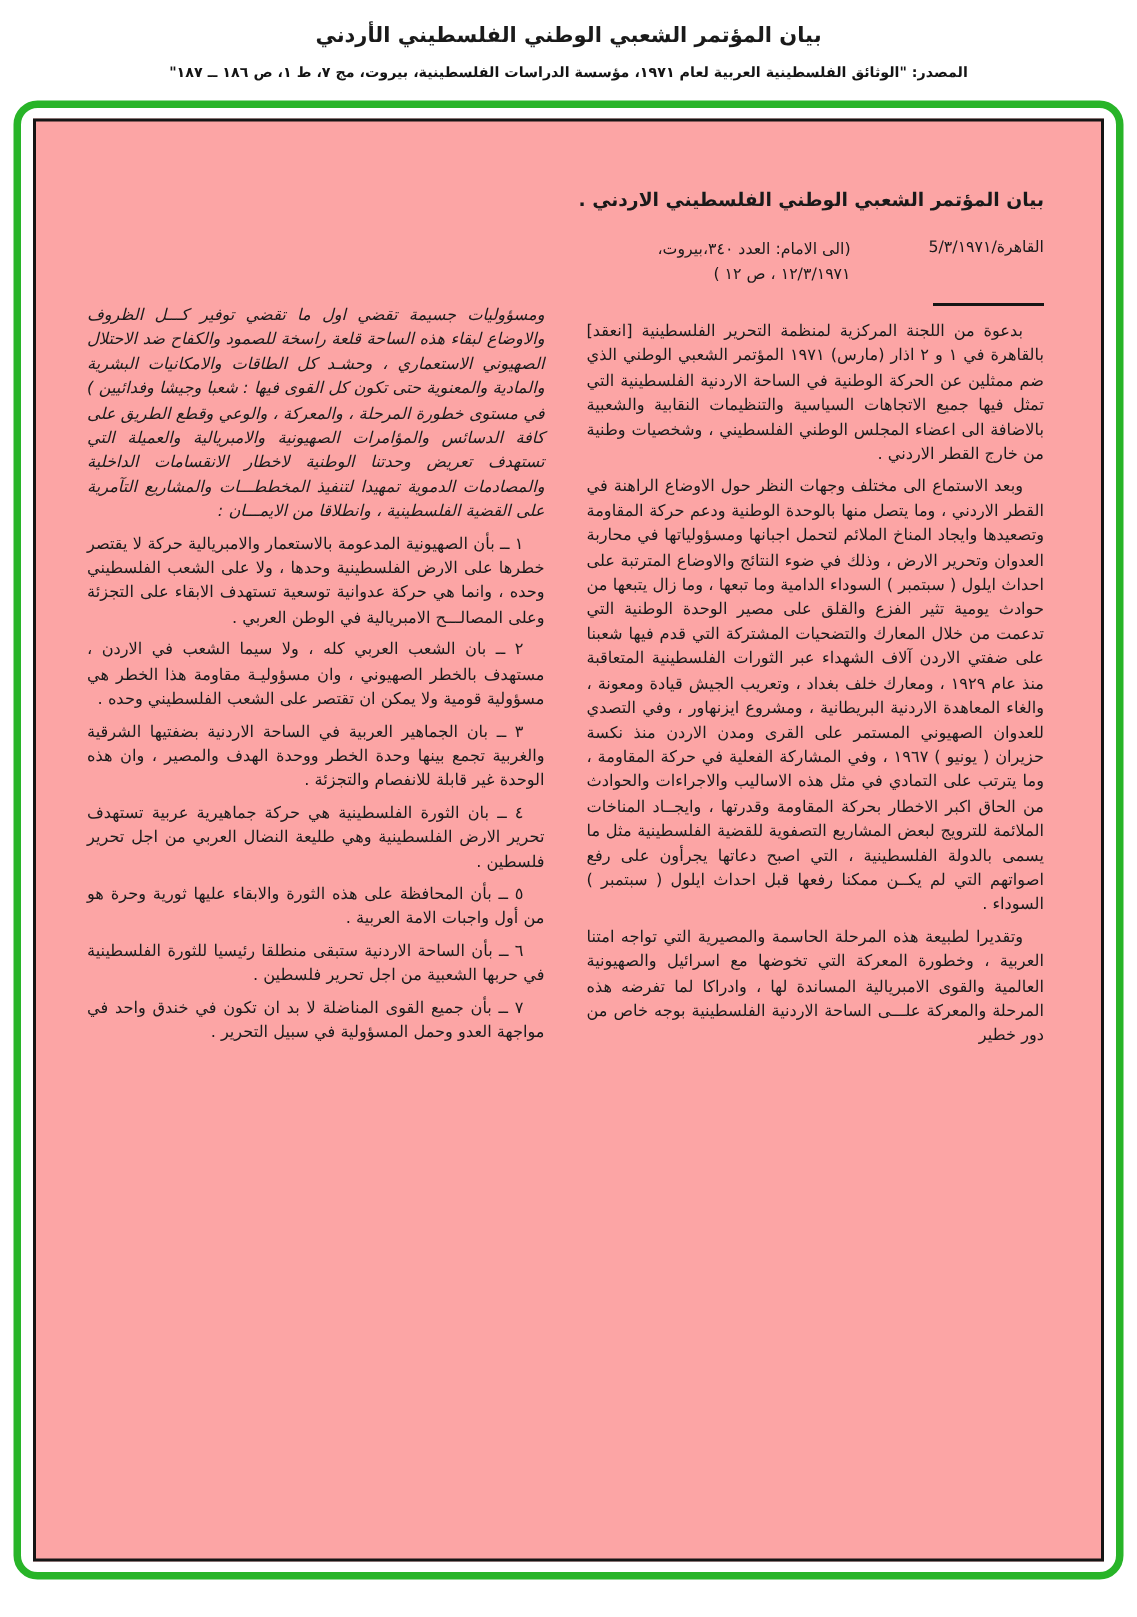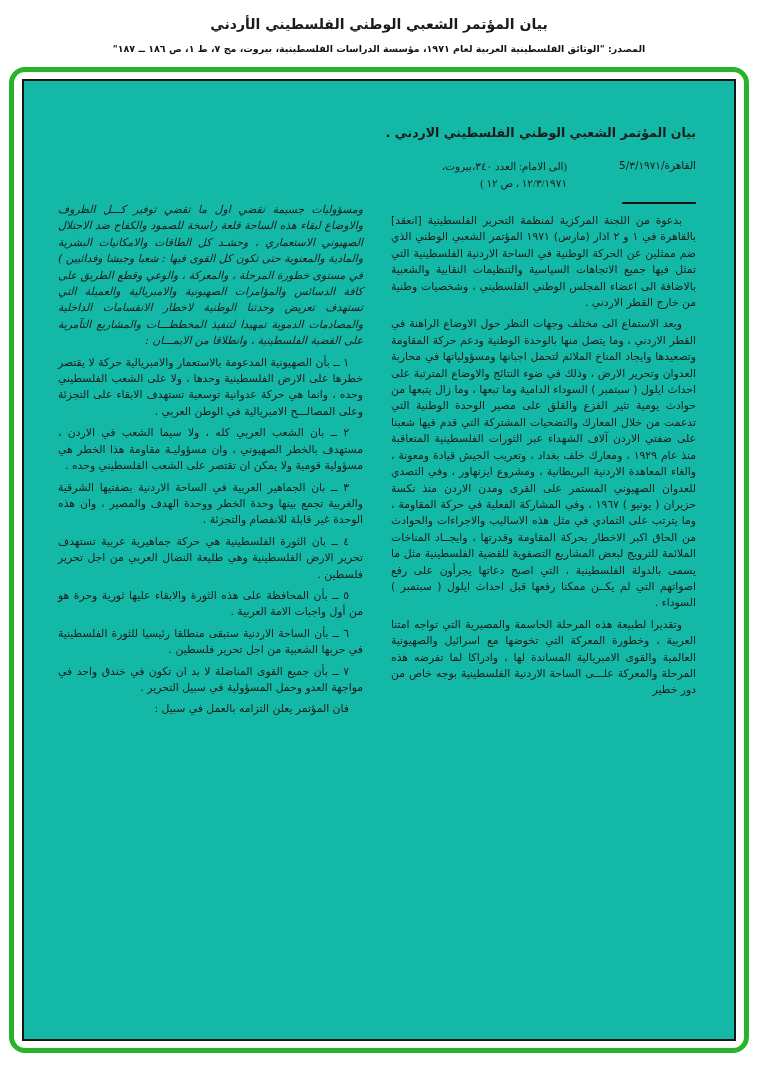--- a/index.html
+++ b/index.html
@@ -33,40 +33,40 @@
     margin-top:13px;
     border:5px solid #28b428;
     border-radius:16px;
     height:986px;
     padding:7px 8px;
     background:#ffffff;
   }
   .doc-box {
     border:2px solid #151515;
     height:100%;
-    background:#14b8a6;
+    background:#fca5a5;
     padding:44px 38px 18px 34px;
     overflow:hidden;
   }
   .doc-heading {
     font-weight:bold;
     font-size:12.5px;
     text-align:right;
     margin-bottom:18px;
     letter-spacing:.2px;
   }
   .dateline {
     display:flex;
     align-items:flex-start;
     gap:52px;
     font-size:10.5px;
     margin-bottom:10px;
   }
   .dateline .place-date { white-space:nowrap; padding-top:1px; }
-  .dateline .pub { line-height:17px;font-family:Liberation Serif, serif; }
+  .dateline .pub { line-height:17px; }
   .columns {
     display:flex;
     gap:28px;
     margin-top:10px;
   }
   .col {
     flex:1;
     font-size:10.8px;
     line-height:16.4px;
     text-align:justify;
@@ -113,21 +113,20 @@
 
         <div class="col col-left">
           <p class="no-indent">ومسؤوليات جسيمة تقضي اول ما تقضي توفير كـــل الظروف والاوضاع لبقاء هذه الساحة قلعة راسخة للصمود والكفاح ضد الاحتلال الصهيوني الاستعماري ، وحشـد كل الطاقات والامكانيات البشرية والمادية والمعنوية حتى تكون كل القوى فيها : شعبا وجيشا وفدائيين ) في مستوى خطورة المرحلة ، والمعركة ، والوعي وقطع الطريق على كافة الدسائس والمؤامرات الصهيونية والامبريالية والعميلة التي تستهدف تعريض وحدتنا الوطنية لاخطار الانقسامات الداخلية والمصادمات الدموية تمهيدا لتنفيذ المخططـــات والمشاريع التآمرية على القضية الفلسطينية ، وانطلاقا من الايمـــان :</p>
           <p>١ ــ بأن الصهيونية المدعومة بالاستعمار والامبريالية حركة لا يقتصر خطرها على الارض الفلسطينية وحدها ، ولا على الشعب الفلسطيني وحده ، وانما هي حركة عدوانية توسعية تستهدف الابقاء على التجزئة وعلى المصالـــح الامبريالية في الوطن العربي .</p>
           <p>٢ ــ بان الشعب العربي كله ، ولا سيما الشعب في الاردن ، مستهدف بالخطر الصهيوني ، وان مسؤوليـة مقاومة هذا الخطر هي مسؤولية قومية ولا يمكن ان تقتصر على الشعب الفلسطيني وحده .</p>
           <p>٣ ــ بان الجماهير العربية في الساحة الاردنية بضفتيها الشرقية والغربية تجمع بينها وحدة الخطر ووحدة الهدف والمصير ، وان هذه الوحدة غير قابلة للانفصام والتجزئة .</p>
           <p>٤ ــ بان الثورة الفلسطينية هي حركة جماهيرية عربية تستهدف تحرير الارض الفلسطينية وهي طليعة النضال العربي من اجل تحرير فلسطين .</p>
           <p>٥ ــ بأن المحافظة على هذه الثورة والابقاء عليها ثورية وحرة هو من أول واجبات الامة العربية .</p>
           <p>٦ ــ بأن الساحة الاردنية ستبقى منطلقا رئيسيا للثورة الفلسطينية في حربها الشعبية من اجل تحرير فلسطين .</p>
           <p>٧ ــ بأن جميع القوى المناضلة لا بد ان تكون في خندق واحد في مواجهة العدو وحمل المسؤولية في سبيل التحرير .</p>
-          <p>فان المؤتمر يعلن التزامه بالعمل في سبيل :</p>
         </div>
 
       </div>
 
     </div>
   </div>
 
 </div>
 
 </body></html>

